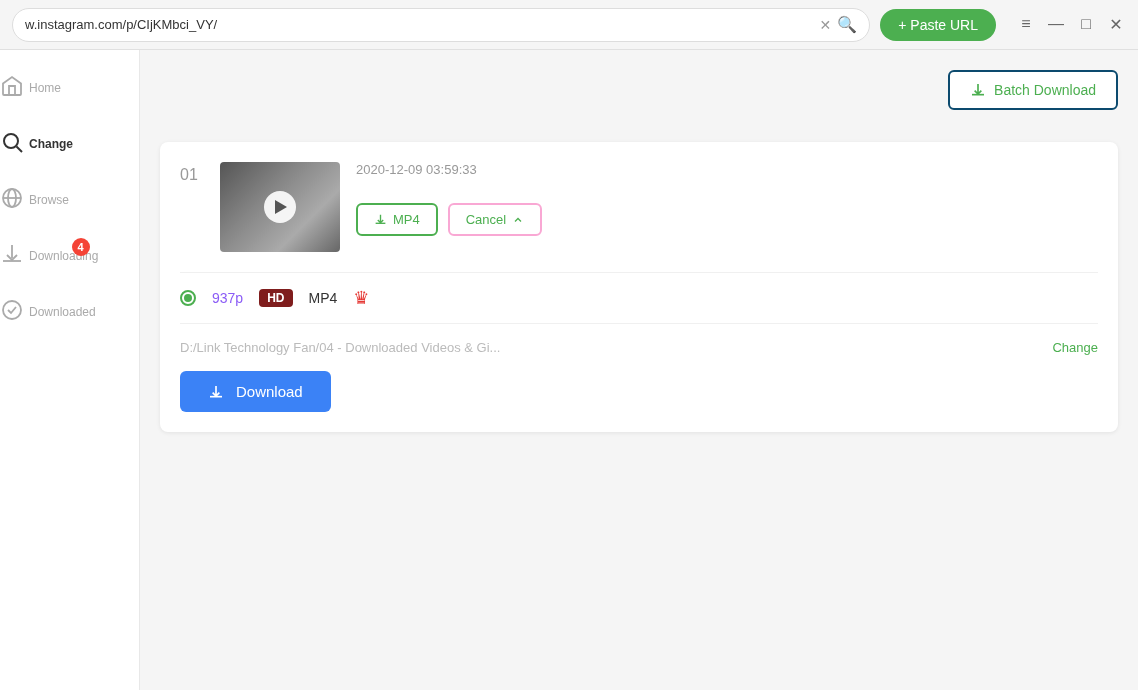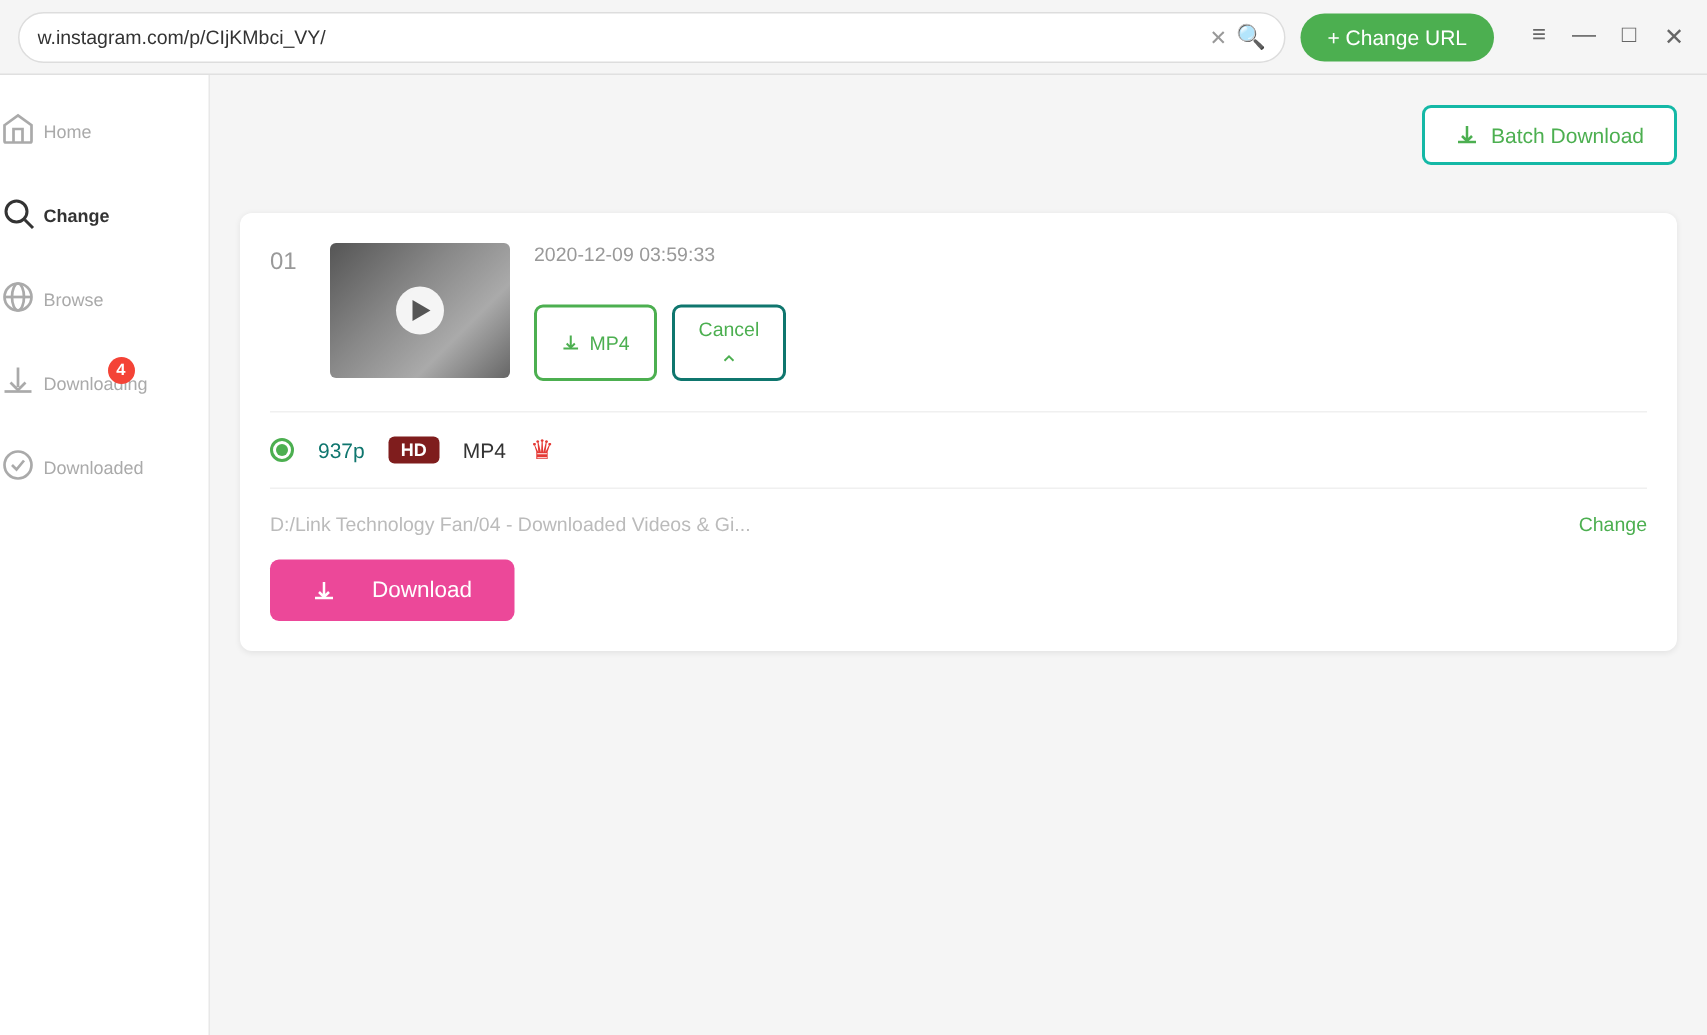--- a/index.html
+++ b/index.html
@@ -167,21 +167,21 @@
       padding: 20px;
     }
 
     
     .batch-download-btn {
       display: block;
       margin-left: auto;
       margin-bottom: 16px;
       background: white;
       color: #4caf50;
-      border: 2px solid #14b8a6;
+      border: 2px solid #0c4a6e;
       border-radius: 6px;
       padding: 10px 20px;
       font-size: 14px;
       cursor: pointer;
       display: flex;
       align-items: center;
       gap: 8px;
     }
 
     
@@ -268,29 +268,28 @@
       padding: 7px 16px;
       font-size: 13px;
       cursor: pointer;
       display: flex;
       align-items: center;
       gap: 6px;
     }
     .btn-cancel {
       background: white;
       color: #4caf50;
-      border: 2px solid #0f766e;
+      border: 2px solid #f9a8d4;
       border-radius: 6px;
       padding: 7px 16px;
       font-size: 13px;
       cursor: pointer;
       display: flex;
       align-items: center;
       gap: 6px;
-      flex-direction: column;
     }
 
     
     .format-row {
       display: flex;
       align-items: center;
       gap: 16px;
       padding: 14px 0;
       border-top: 1px solid #f0f0f0;
       border-bottom: 1px solid #f0f0f0;
@@ -306,21 +305,21 @@
       justify-content: center;
     }
     .radio-dot {
       width: 8px;
       height: 8px;
       border-radius: 50%;
       background: #4caf50;
     }
     .resolution-text {
       font-size: 14px;
-      color: #0f766e;
+      color: #8b5cf6;
       font-weight: 500;
     }
     .hd-badge {
       background: #7f1d1d;
       color: white;
       border-radius: 4px;
       padding: 2px 8px;
       font-size: 12px;
       font-weight: bold;
     }
@@ -350,49 +349,49 @@
     }
     .change-link {
       color: #4caf50;
       font-size: 13px;
       cursor: pointer;
       text-decoration: none;
     }
 
     
     .download-btn {
-      background: #ec4899;
+      background: #3b82f6;
       color: white;
       border: none;
       border-radius: 6px;
       padding: 12px 28px;
       font-size: 15px;
       cursor: pointer;
       display: flex;
       align-items: center;
-      gap: 24px;
+      gap: 12px;
     }
 
     .batch-bar {
       display: flex;
       justify-content: flex-end;
       margin-bottom: 16px;
     }
   </style>
 </head>
 <body>
 
 <div class="title-bar">
   <div class="url-bar">
     <span class="url-text">w.instagram.com/p/CIjKMbci_VY/</span>
     <span class="url-close">✕</span>
     <span class="url-search-icon">🔍</span>
   </div>
   <button class="paste-url-btn">
-    <span>+ Change URL</span>
+    <span>+ Paste URL</span>
   </button>
   <div class="window-controls">
     <span class="window-control">≡</span>
     <span class="window-control">—</span>
     <span class="window-control">□</span>
     <span class="window-control">✕</span>
   </div>
 </div>
 
 <div class="main-layout">

